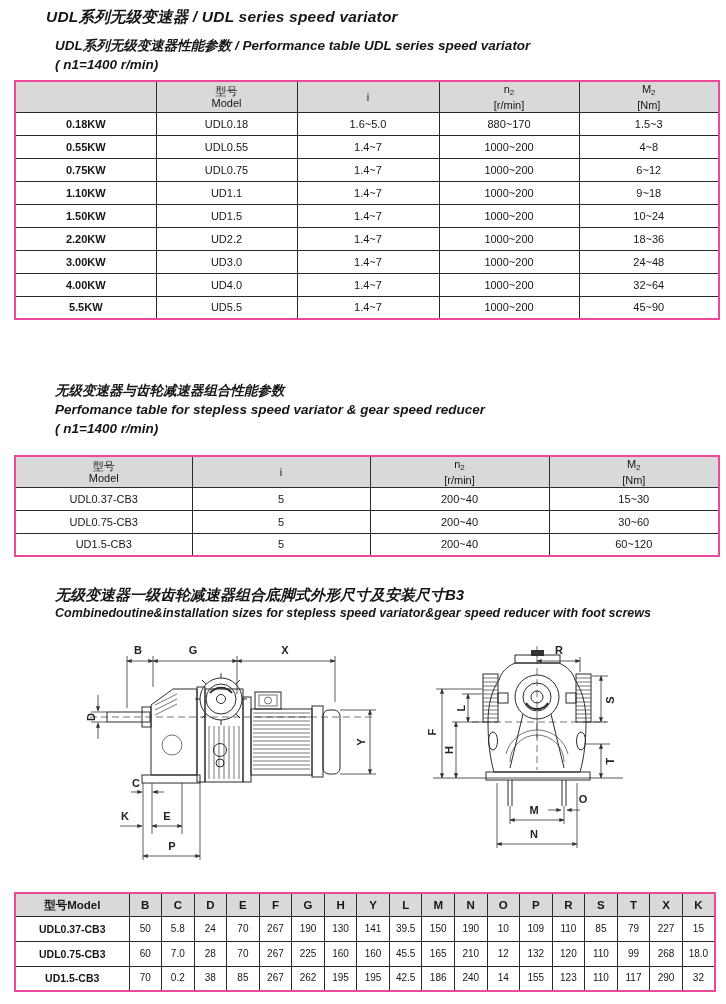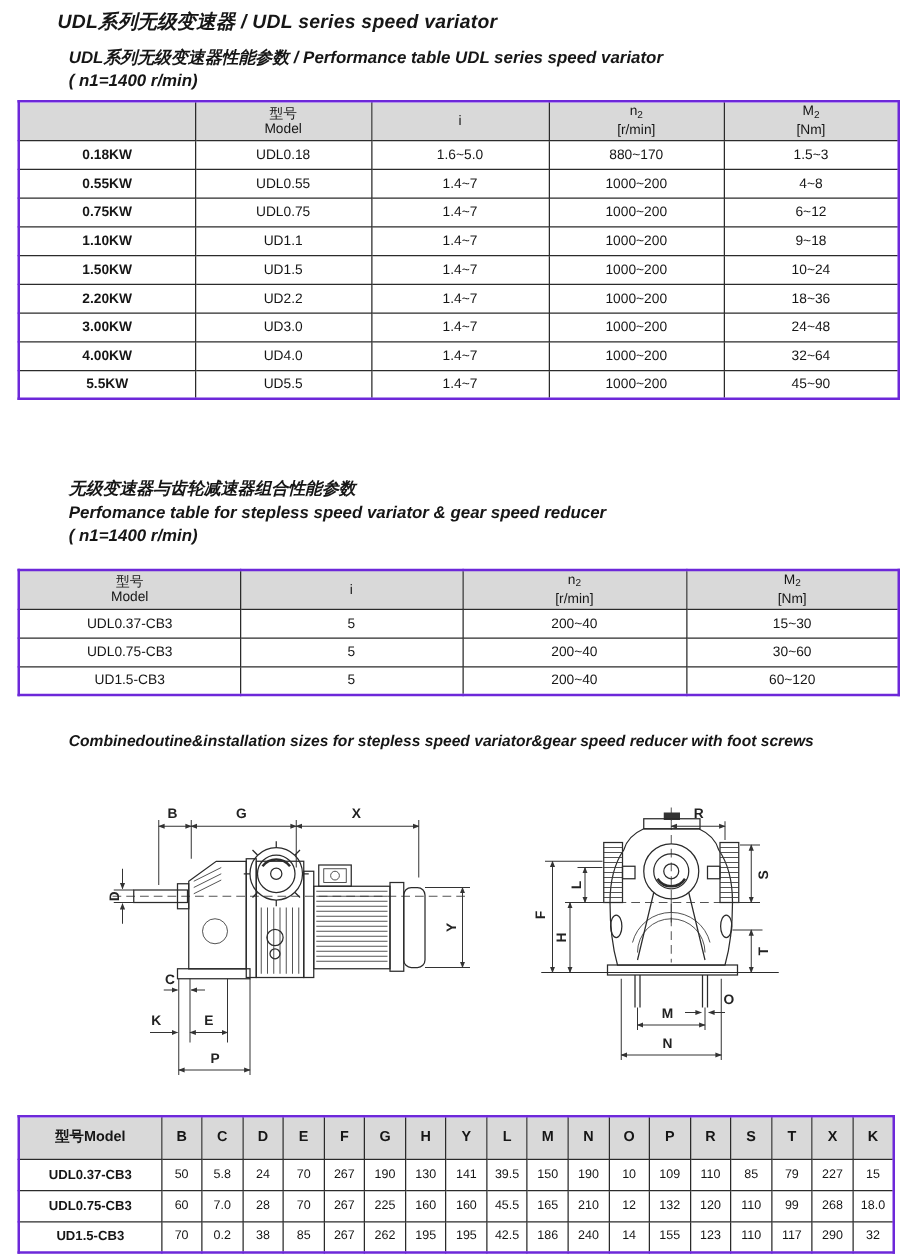--- a/index.html
+++ b/index.html
@@ -11,21 +11,21 @@
   .abs{position:absolute;}
   .ttl{font-weight:bold;font-style:italic;}
   #page-title{left:46px;top:7px;font-size:15.5px;letter-spacing:.2px;}
   .sec-head{font-size:13.5px;line-height:19px;font-style:italic;}
   #s1-head{left:55px;top:36px;}
   #s2-head{left:55px;top:381px;}
   #s3-head{left:55px;top:585px;}
   #s3-head .zh{font-size:15px;line-height:20px;}
   #s3-head .en{font-size:12.5px;line-height:17px;}
   table.tbl{border-collapse:collapse;table-layout:fixed;position:absolute;
-    border:2px solid #6d28d9;background:#fff;}
+    border:2px solid #ec4899;background:#fff;}
   .tbl th,.tbl td{border:1px solid #2b2b2b;text-align:center;vertical-align:middle;
     padding:0;font-size:11px;line-height:12px;overflow:hidden;}
   .tbl thead th{background:#d9d9d9;font-weight:normal;}
   .tbl .b{font-weight:bold;margin-top:44px;}
   .tbl sub{font-size:8px;vertical-align:-2px;}
   #t3 td{font-size:10px;}
   #t3 td.b{font-size:10.5px;}
   #t3 thead th{font-weight:bold;font-size:11.5px;}
   #t3 thead th.mh{font-size:11.5px;}
   svg text.dim{font-family:"Liberation Sans","DejaVu Sans",sans-serif;
@@ -183,20 +183,21 @@
     <tr style="height:23px">
         <td>UD1.5-CB3</td>
         <td>5</td>
         <td>200~40</td>
         <td>60~120</td>
       </tr>
   </tbody>
 </table>
 
 <div class="abs ttl" id="s3-head">
+  <div class="zh">无级变速器一级齿轮减速器组合底脚式外形尺寸及安装尺寸B3</div>
   <div class="en">Combinedoutine&amp;installation sizes for stepless speed variator&amp;gear speed reducer with foot screws</div>
 </div>
 
 <svg class="abs" style="left:14px;top:642px;" width="380" height="250" viewBox="0 0 380 250">
   <defs>
     <marker id="arrL" viewBox="0 0 10 10" refX="9" refY="5" markerWidth="6.5" markerHeight="6.5" orient="auto-start-reverse">
       <path d="M0,1 L10,5 L0,9 Z" fill="#333"></path>
     </marker>
   </defs>
   <g>
@@ -340,21 +341,21 @@
       <col>
       <col>
       <col>
       <col>
       <col>
       <col>
       <col>
       <col>
   </colgroup>
   <thead>
-    <tr style="height:34px">
+    <tr style="height:23px">
       <th class="mh">型号Model</th>
       <th>B</th>
       <th>C</th>
       <th>D</th>
       <th>E</th>
       <th>F</th>
       <th>G</th>
       <th>H</th>
       <th>Y</th>
       <th>L</th>

